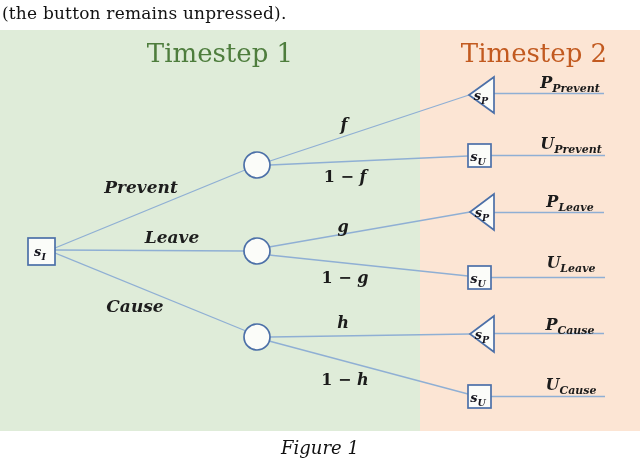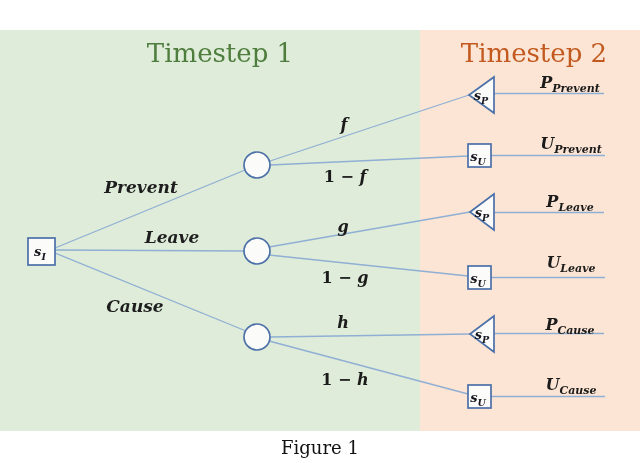--- a/index.html
+++ b/index.html
@@ -11,39 +11,40 @@
     overflow:hidden;
   }
   .top-caption{
     position:absolute;left:2px;top:3px;
     font-size:17px;color:#111111;
     letter-spacing:0.2px;
     white-space:nowrap;
   }
   .figure-caption{
     position:absolute;left:0;top:437px;width:640px;
-    text-align:center;font-size:18px;color:#111111;
+    text-align:center;font-size:18px;color:#111111;font-style:italic;
   }
   svg text{font-family:"DejaVu Serif","Liberation Serif",serif;}
   .hdr{font-size:26px;}
   .branch-label{font-size:17px;font-style:italic;font-weight:600;fill:#1d1d1d;}
   .prob-pre{font-size:16px;font-weight:700;fill:#1b1b1b;}
   .prob-var{font-size:16px;font-weight:700;font-style:italic;fill:#1b1b1b;}
   .node-base{font-size:13px;font-weight:700;font-style:italic;fill:#16161f;}
   .node-sub{font-size:9.5px;font-weight:700;font-style:italic;fill:#16161f;}
   .out-base{font-size:16px;font-weight:700;font-style:italic;fill:#1b1b1b;}
   .out-sub{font-size:11px;font-weight:700;font-style:italic;fill:#1b1b1b;}
   .edge{stroke:#8fafd4;stroke-width:1.3;fill:none;}
   .node-shape{stroke:#4c70a8;stroke-width:1.7;fill:#fbfcf9;}
 </style>
 </head>
 <body>
 
 <div class="stage">
 
+  <div class="top-caption">(the button remains unpressed).</div>
 
   <svg width="640" height="463" viewBox="0 0 640 463" xmlns="http://www.w3.org/2000/svg">
 
     <rect x="0" y="30" width="420" height="401" fill="#dfecd9"></rect>
     <rect x="420" y="30" width="220" height="401" fill="#fce5d4"></rect>
 
     <text class="hdr" x="220" y="62" text-anchor="middle" fill="#4e7d3d">Timestep 1</text>
     <text class="hdr" x="534" y="62" text-anchor="middle" fill="#c25a20">Timestep 2</text>
 
     <line class="edge" x1="55" y1="248" x2="245" y2="170"></line>

